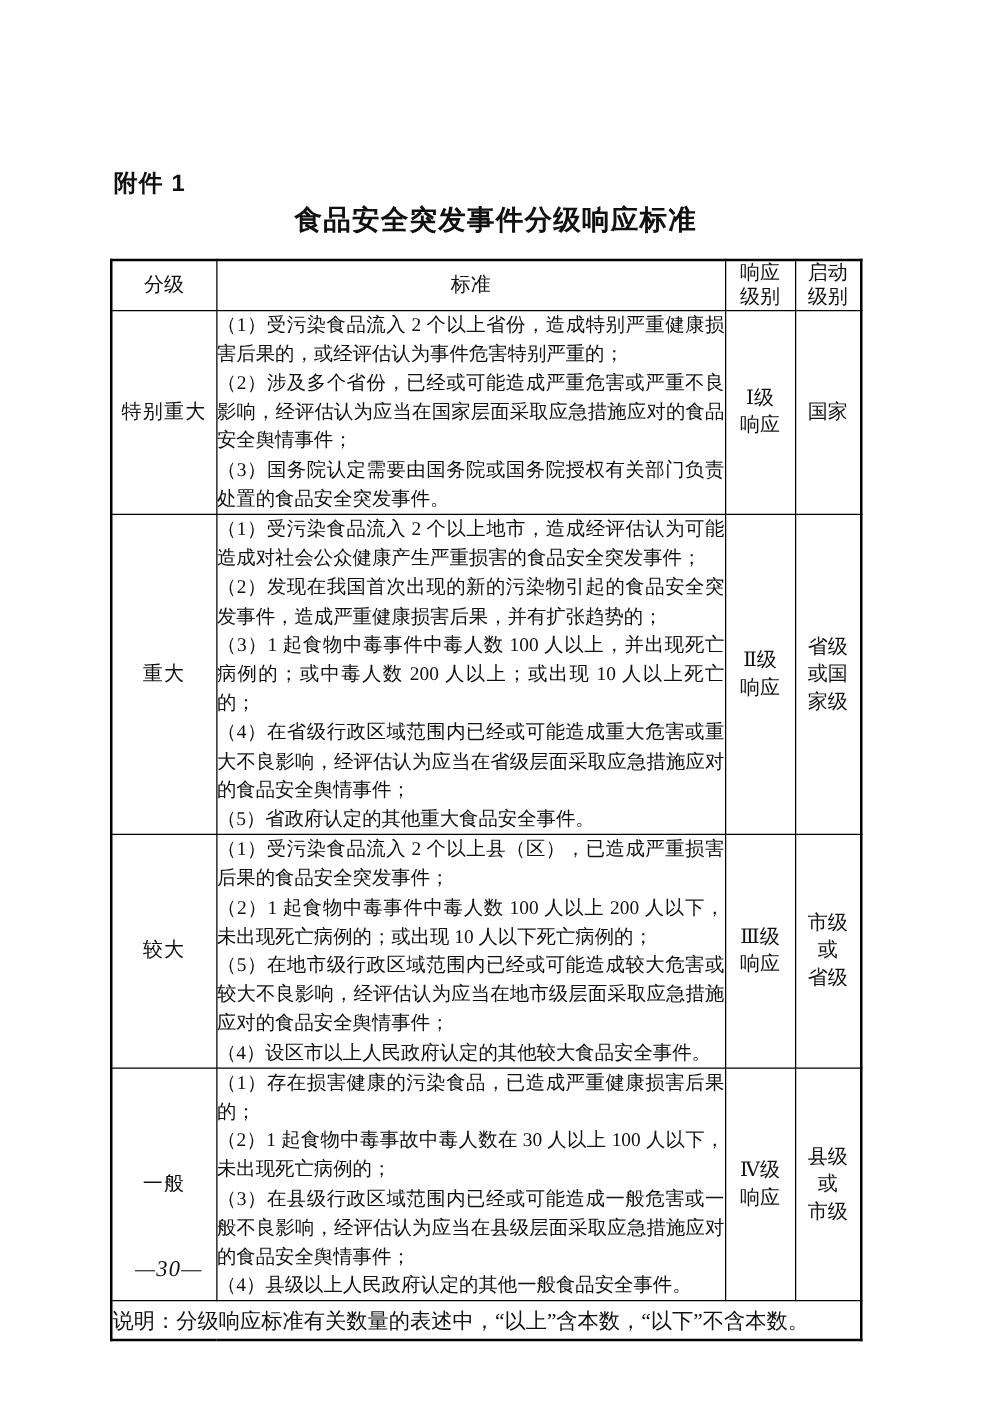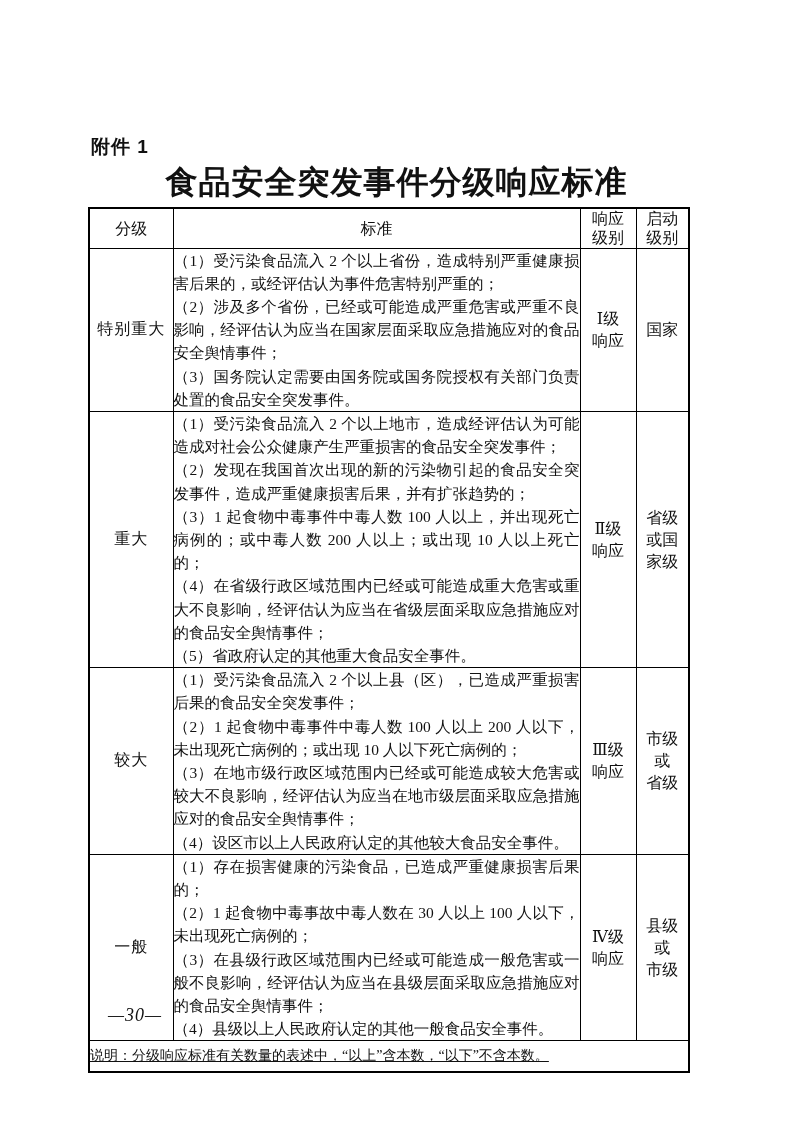--- a/index.html
+++ b/index.html
@@ -17,21 +17,21 @@
     font-family:"Liberation Sans","DejaVu Sans",sans-serif;
     font-size:19px;
     font-weight:600;
     letter-spacing:1px;
   }
   .doc-title{
     position:absolute;
     left:0;top:161px;
     width:793px;
     text-align:center;
-    font-size:32px;
+    font-size:22px;
     font-weight:700;
     letter-spacing:1px;
     font-family:"Liberation Serif","DejaVu Serif",serif;
   }
   table.doc-table{
     position:absolute;
     left:88px;top:207px;
     width:600px;
     border-collapse:collapse;
     table-layout:fixed;
@@ -71,24 +71,23 @@
     padding:2px 5px 2px 7px;
     margin-top:32px;
   }
   .lvl-cell{
     font-size:16px;
     line-height:22px;
     text-align:center;
     white-space:pre-line;
   }
   .note-cell{
-    font-size:14px;
+    font-size:17px;
     text-align:left;
     padding:2px 4px 2px 6px;
-    text-decoration:underline;
   }
   .page-number{
     position:absolute;
     left:108px;top:1005px;
     font-size:18px;
     letter-spacing:1px;
     font-style:italic;
   }
 </style>
 </head>
@@ -133,21 +132,21 @@
       <td class="lvl-cell">Ⅱ级
 响应</td>
       <td class="lvl-cell">省级
 或国
 家级</td>
     </tr>
     <tr class="r3">
       <td class="grade-cell">较大</td>
       <td class="std-cell">（1）受污染食品流入 2 个以上县（区），已造成严重损害后果的食品安全突发事件；
 （2）1 起食物中毒事件中毒人数 100 人以上 200 人以下，未出现死亡病例的；或出现 10 人以下死亡病例的；
-（3）在地市级行政区域范围内已经或可能造成较大危害或较大不良影响，经评估认为应当在地市级层面采取应急措施应对的食品安全舆情事件；
+（5）在地市级行政区域范围内已经或可能造成较大危害或较大不良影响，经评估认为应当在地市级层面采取应急措施应对的食品安全舆情事件；
 （4）设区市以上人民政府认定的其他较大食品安全事件。</td>
       <td class="lvl-cell">Ⅲ级
 响应</td>
       <td class="lvl-cell">市级
 或
 省级</td>
     </tr>
     <tr class="r4">
       <td class="grade-cell">一般</td>
       <td class="std-cell">（1）存在损害健康的污染食品，已造成严重健康损害后果的；

